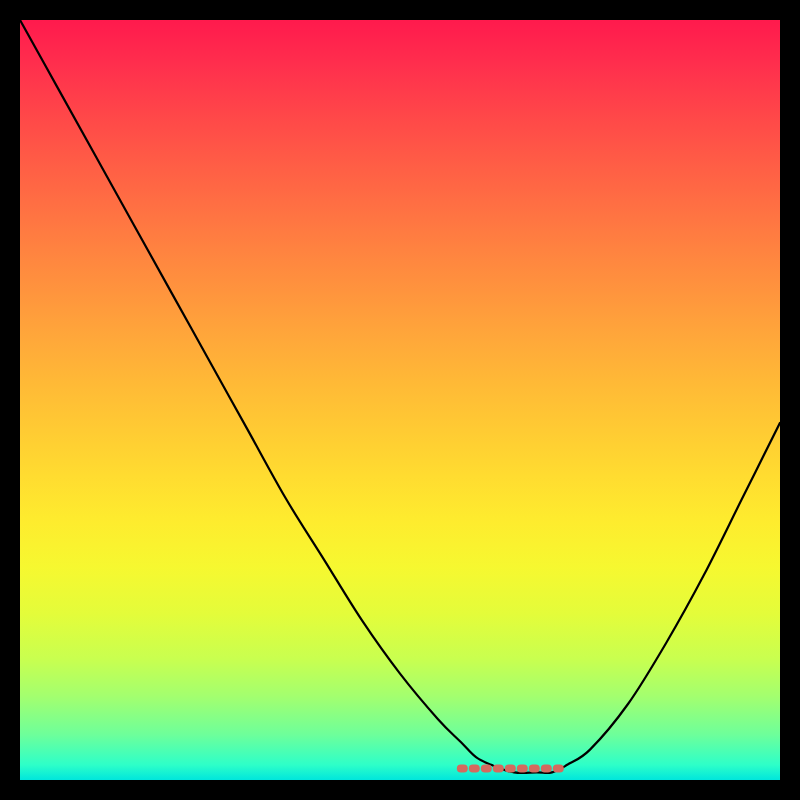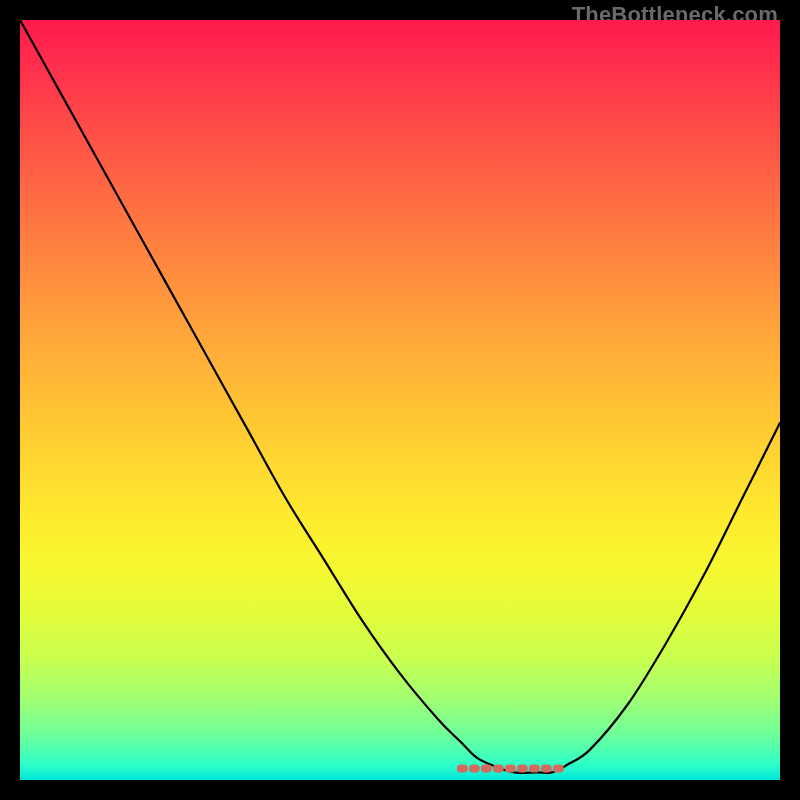--- a/index.html
+++ b/index.html
@@ -50,20 +50,19 @@
   svg.curve {
     position: absolute;
     left: 0; top: 0;
     width: 760px; height: 760px;
   }
 </style>
 </head>
 <body>
 
 <div class="frame">
-  <div class="watermark">TheBottleneck.com</div>
   <div class="plot">
     <svg class="curve" viewBox="0 0 760 760" preserveAspectRatio="none">
       <path id="curvePath" fill="none" stroke="#000000" stroke-width="2.2" stroke-linecap="round" d="M 0,0 C 6.333333333333333,11.399999999999997 25.333333333333336,45.599999999999966 38,68.39999999999998 C 50.666666666666664,91.19999999999999 63.333333333333336,114.00000000000006 76,136.80000000000007 C 88.66666666666667,159.60000000000008 101.33333333333333,182.40000000000006 114,205.20000000000005 C 126.66666666666667,228.00000000000003 139.33333333333334,250.79999999999998 152,273.59999999999997 C 164.66666666666666,296.4 177.33333333333334,319.19999999999993 190,341.99999999999994 C 202.66666666666666,364.79999999999995 215.33333333333334,387.59999999999997 228,410.4 C 240.66666666666666,433.2 253.33333333333334,457.26666666666665 266,478.8 C 278.6666666666667,500.33333333333337 291.3333333333333,519.3333333333334 304,539.6 C 316.6666666666667,559.8666666666667 329.3333333333333,581.4 342,600.4 C 354.6666666666667,619.4 367.3333333333333,637.1333333333333 380,653.6 C 392.6666666666667,670.0666666666667 407.86666666666673,687.8000000000001 418.00000000000006,699.2 C 428.1333333333334,710.6 434.46666666666664,715.6666666666666 440.79999999999995,722 C 447.13333333333327,728.3333333333334 450.93333333333334,733.4000000000001 456,737.2 C 461.06666666666666,741 464.8666666666667,742.2666666666667 471.2,744.8 C 477.5333333333333,747.3333333333333 486.4,751.1333333333333 494,752.4 C 501.6,753.6666666666666 510.46666666666675,752.4 516.8000000000001,752.4 C 523.1333333333334,752.4 526.9333333333334,753.6666666666666 532,752.4 C 537.0666666666666,751.1333333333333 540.8666666666666,748.5999999999999 547.1999999999999,744.8 C 553.5333333333333,741 559.8666666666667,739.7333333333333 570,729.6 C 580.1333333333333,719.4666666666667 595.3333333333334,701.7333333333333 608,684 C 620.6666666666666,666.2666666666667 633.3333333333334,644.7333333333333 646,623.2 C 658.6666666666666,601.6666666666667 671.3333333333334,578.8666666666667 684,554.8 C 696.6666666666666,530.7333333333332 709.3333333333334,504.1333333333333 722,478.8 C 734.6666666666666,453.4666666666667 753.6666666666666,415.4666666666667 760,402.8"></path>
       <path id="flatPath" fill="none" stroke="#d46a5e" stroke-width="8" stroke-linecap="round" stroke-dasharray="3 9" d="M 440.79999999999995,748.6 L 547.1999999999999,748.6"></path>
     </svg>
   </div>
 </div>
 
 </body></html>

